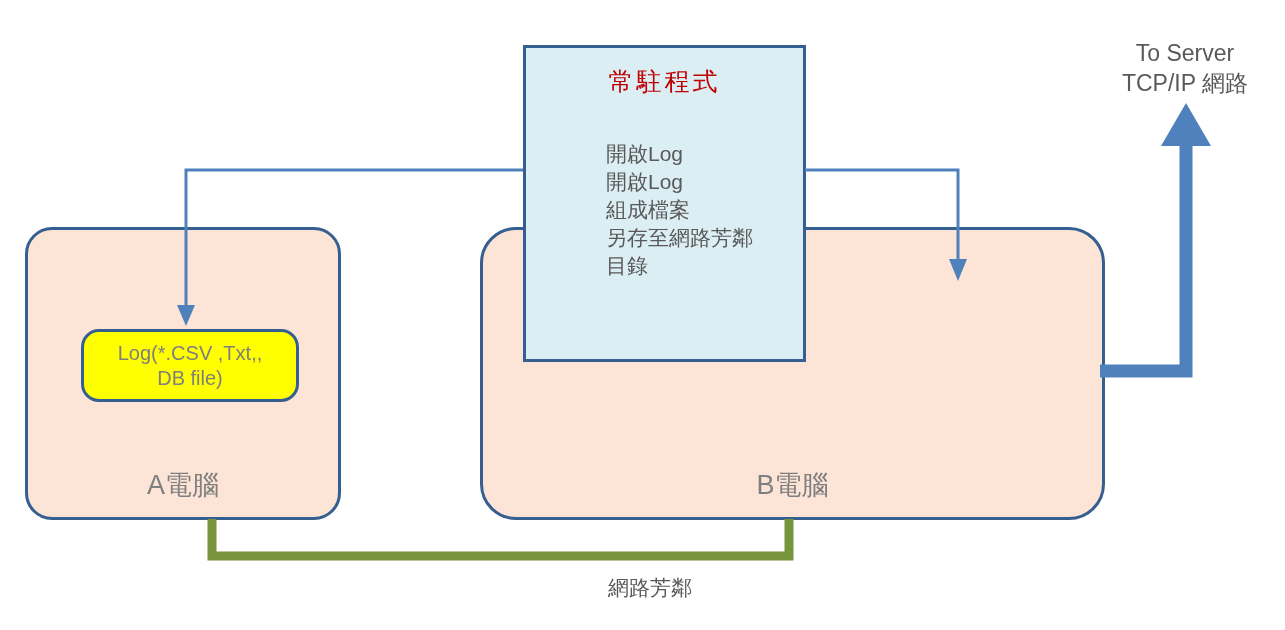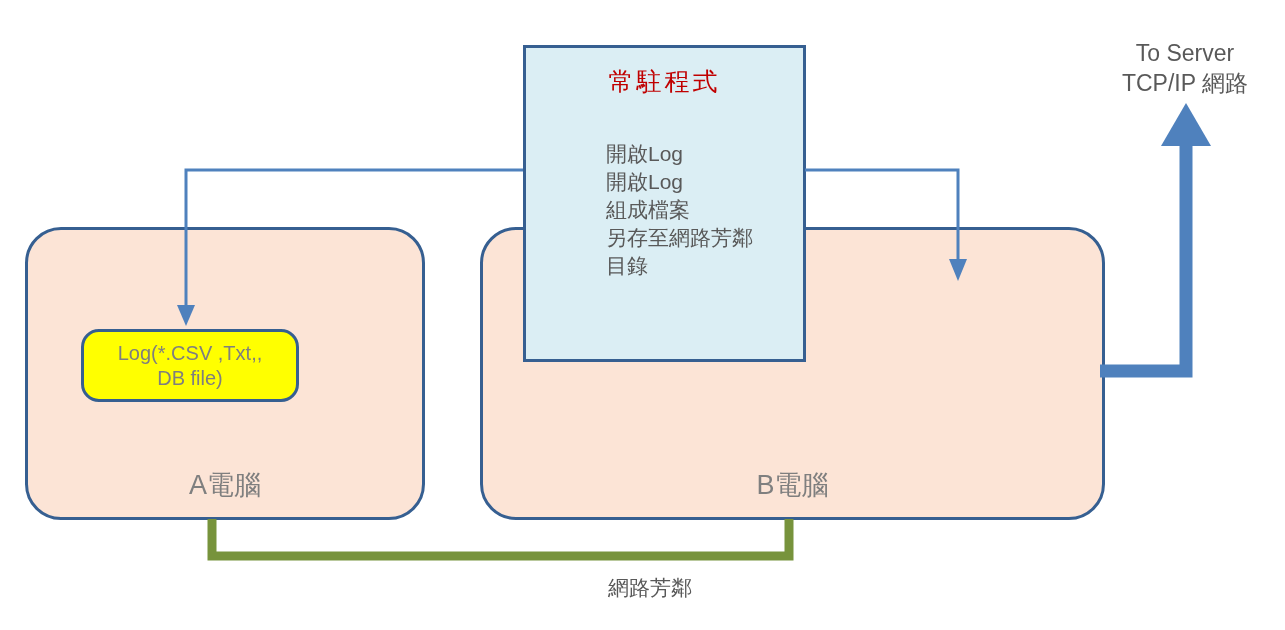--- a/index.html
+++ b/index.html
@@ -12,21 +12,21 @@
     font-family: "Liberation Sans", sans-serif;
     overflow: hidden;
   }
 
   .computer-box {
     position: absolute;
     background: var(--computer-fill, #fce4d6);
     border: 3px solid var(--box-border-blue, #365f91);
     border-radius: 36px;
   }
-  .box-a { left: 25px;  top: 227px; width: 400px; height: 293px; }
+  .box-a { left: 25px;  top: 227px; width: 316px; height: 293px; border-radius: 27px; }
   .box-b { left: 480px; top: 227px; width: 625px; height: 293px; }
 
   .computer-label {
     position: absolute;
     left: 0; right: 0; bottom: 14px;
     text-align: center;
     font-size: 27px;
     color: var(--label-gray, #7f7f7f);
   }
 

